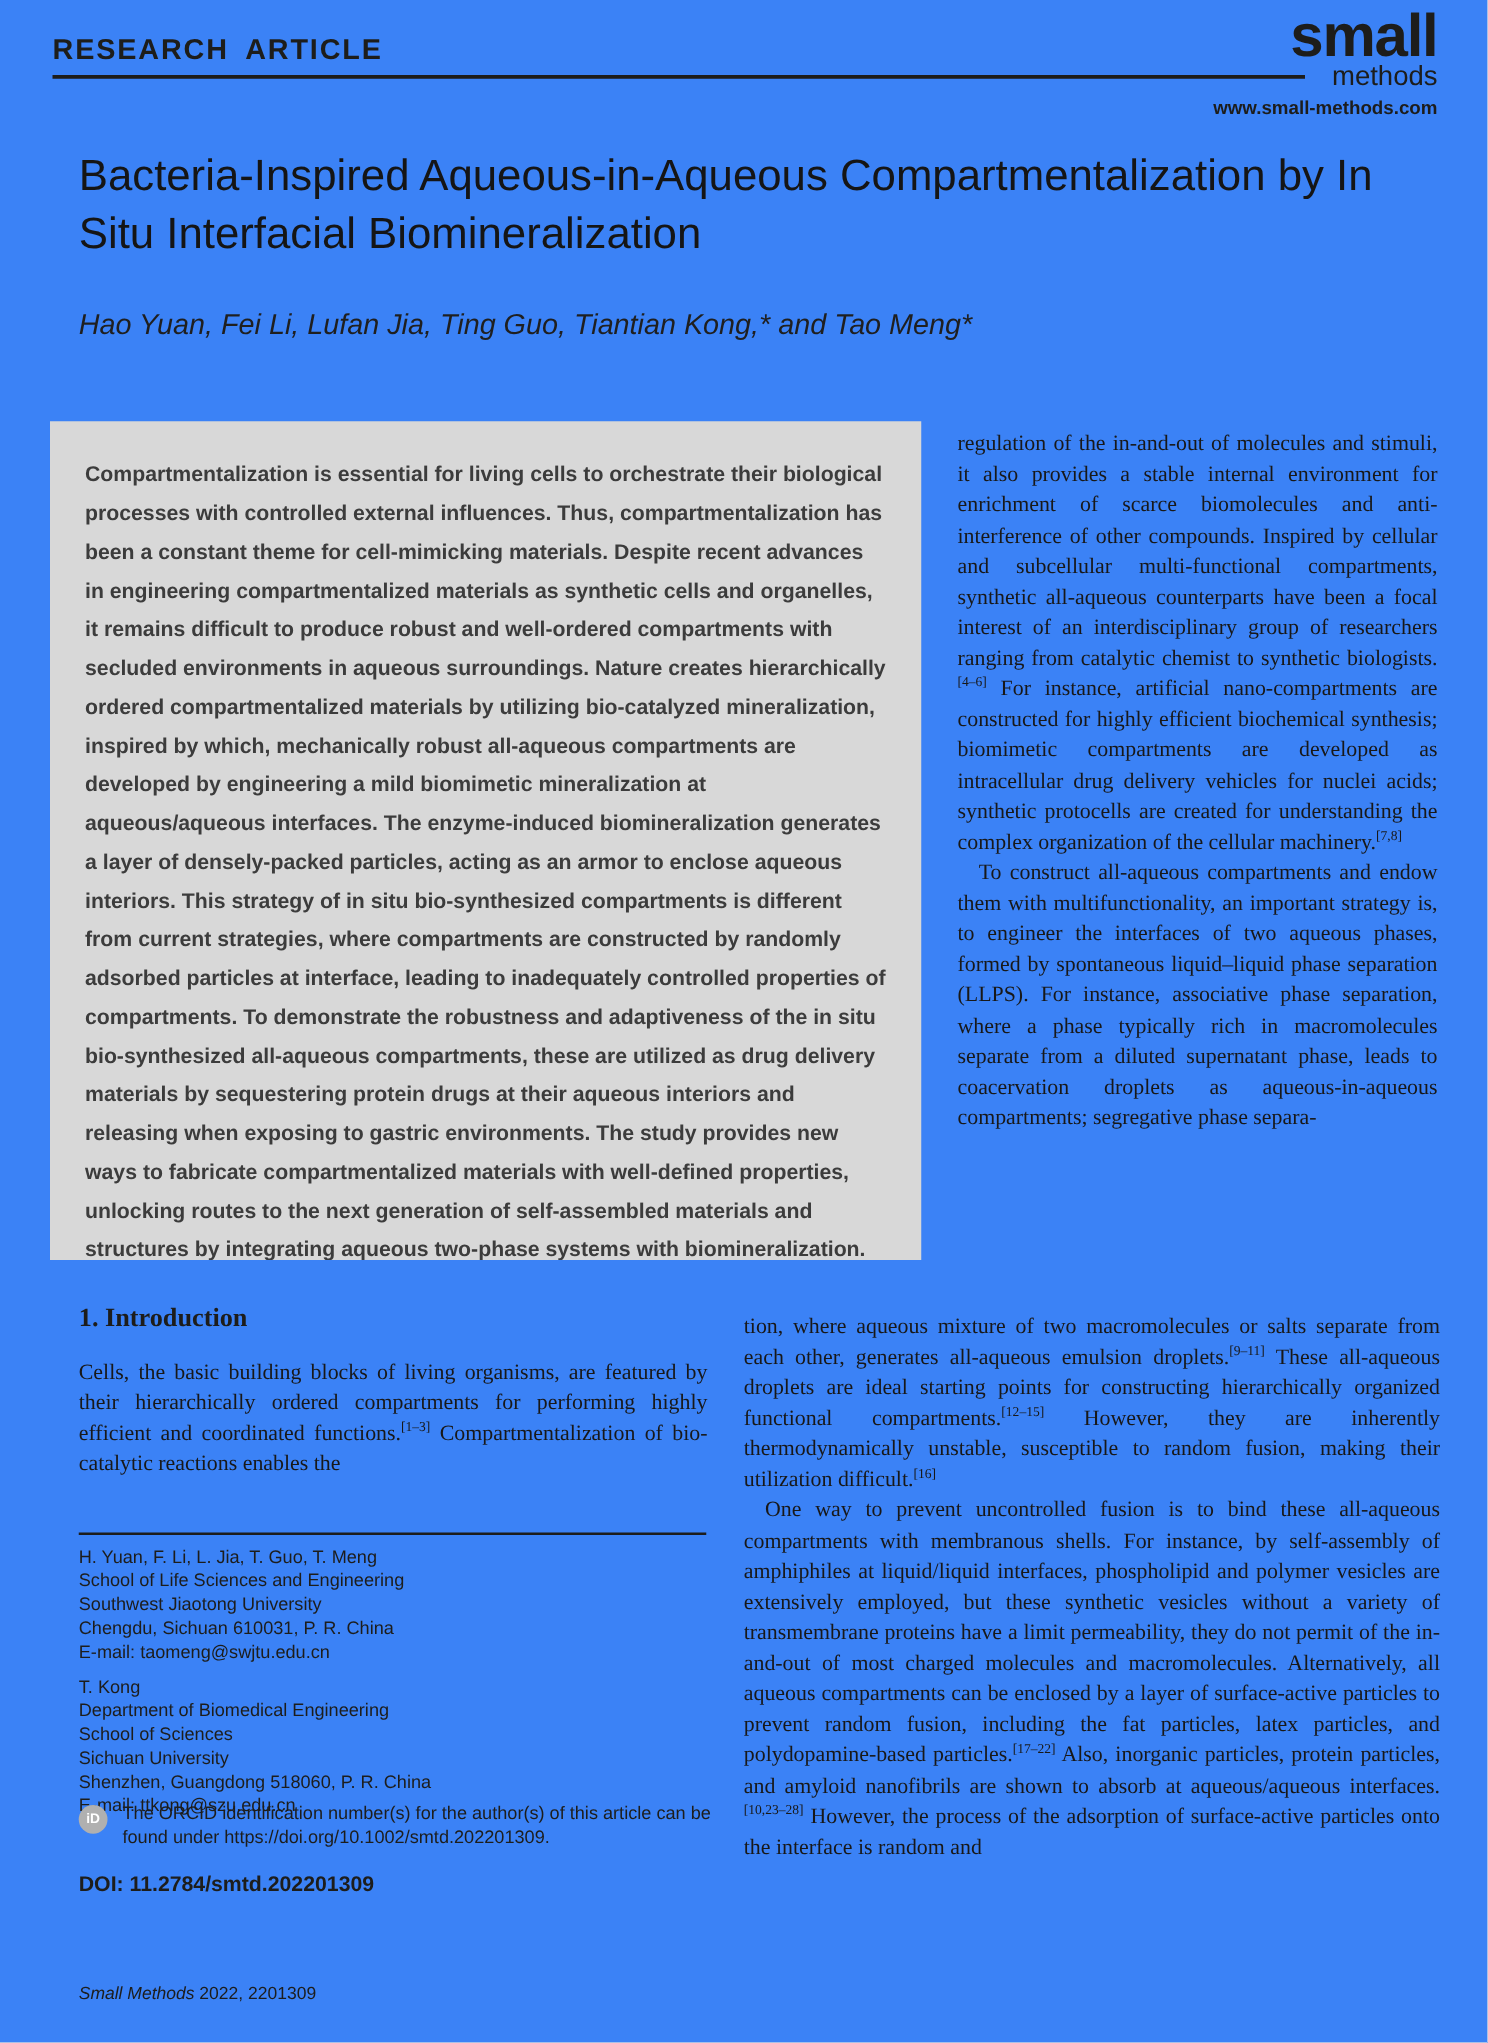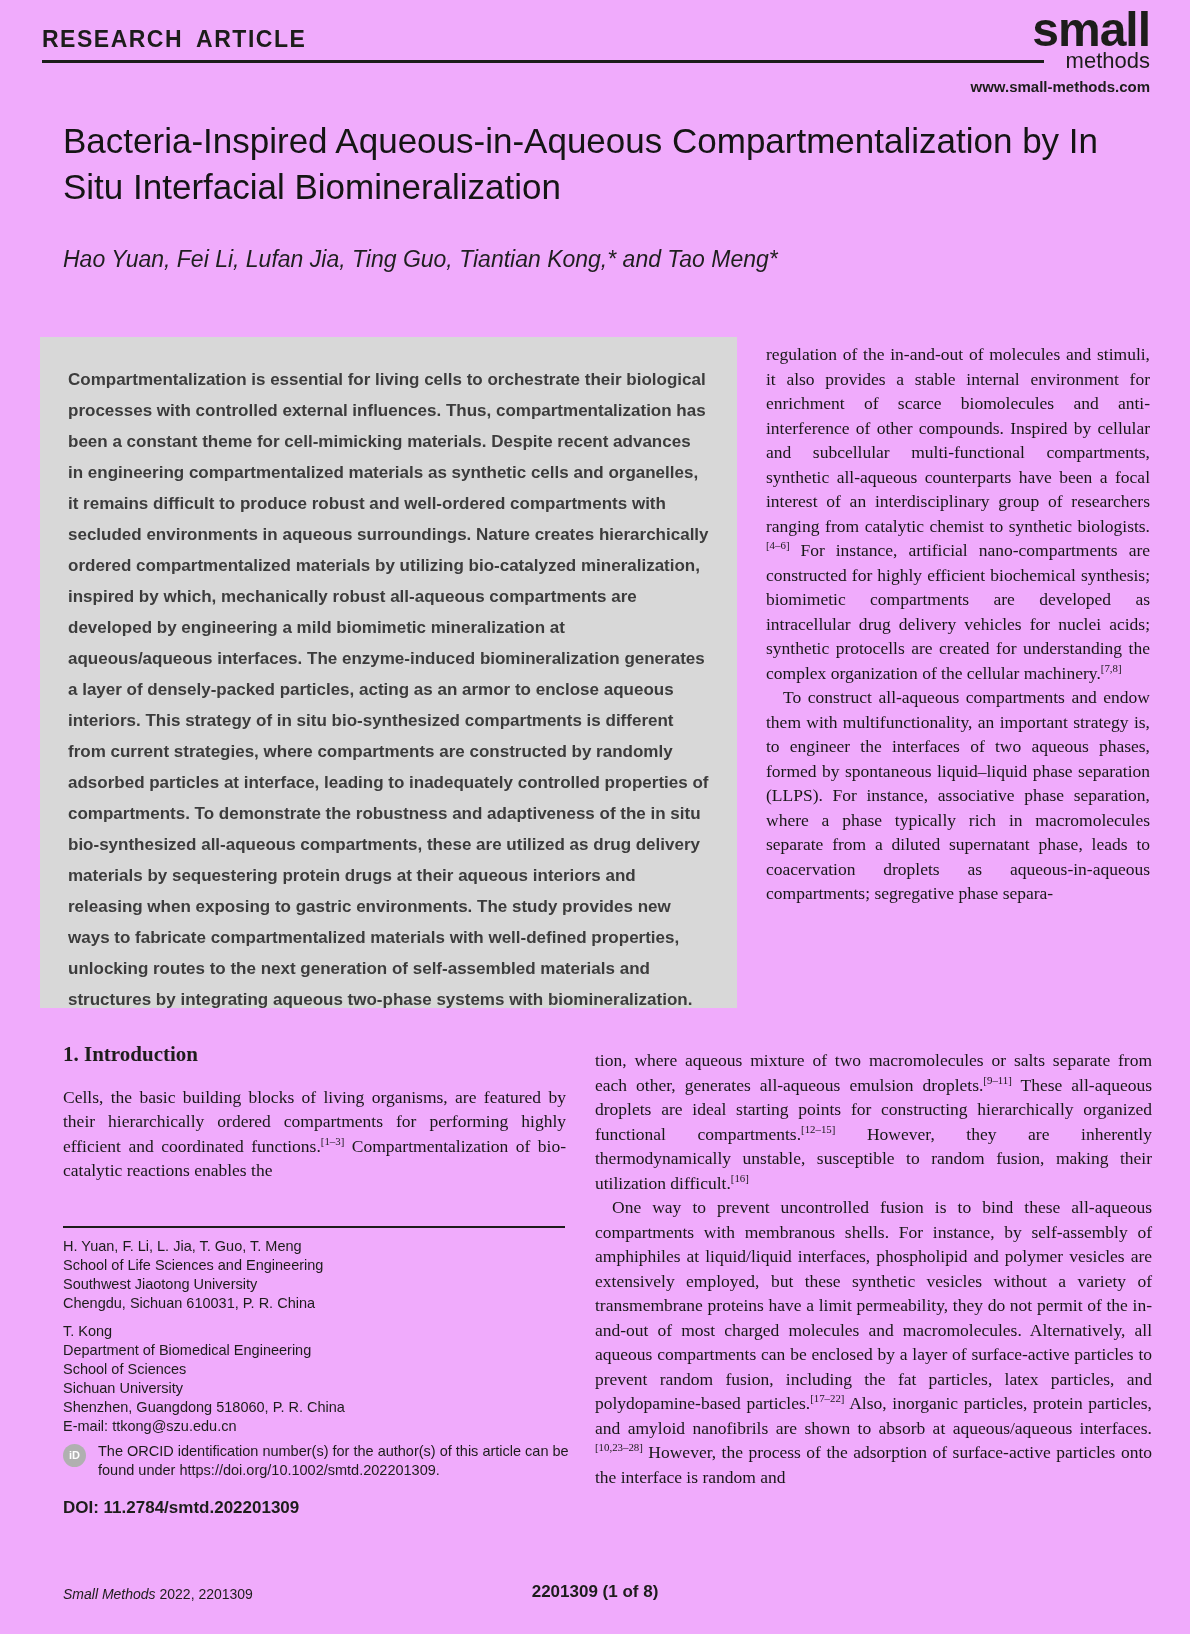--- a/index.html
+++ b/index.html
@@ -1,17 +1,17 @@
 <!DOCTYPE html>
 <html><head>
 <meta charset="utf-8">
 <style>
   html,body { margin:0; padding:0; background:#e9e9e9; }
   .page {
-    position:relative; width:1190px; height:1634px; background:#f0abfc;
+    position:relative; width:1190px; height:1634px; background:#3b82f6;
     margin:0 auto; outline:1px solid #cfcfcf; overflow:hidden;
     font-family:"Liberation Sans", sans-serif; color:#1a1a1a;
   }
   sup { font-size:0.62em; line-height:0; vertical-align:super; }
 
   
   .kicker {
     position:absolute; left:42px; top:26px;
     font-weight:bold; font-size:23px; letter-spacing:1.5px; color:#1d1d1b;
     word-spacing:6px;
@@ -112,20 +112,21 @@
   </div>
 
   <div class="aff-rule"></div>
 
   <div class="affiliations">
     <div class="aff-group">
       <span class="aff-line">H. Yuan, F. Li, L. Jia, T. Guo, T. Meng</span>
       <span class="aff-line">School of Life Sciences and Engineering</span>
       <span class="aff-line">Southwest Jiaotong University</span>
       <span class="aff-line">Chengdu, Sichuan 610031, P. R. China</span>
+      <span class="aff-line">E-mail: taomeng@swjtu.edu.cn</span>
     </div>
     <div class="aff-group">
       <span class="aff-line">T. Kong</span>
       <span class="aff-line">Department of Biomedical Engineering</span>
       <span class="aff-line">School of Sciences</span>
       <span class="aff-line">Sichuan University</span>
       <span class="aff-line">Shenzhen, Guangdong 518060, P. R. China</span>
       <span class="aff-line">E-mail: ttkong@szu.edu.cn</span>
     </div>
   </div>
@@ -133,16 +134,15 @@
   <div class="orcid">
     <span class="orcid-icon">iD</span>
     <span class="orcid-text">The ORCID identification number(s) for the author(s) of this article can be found under https://doi.org/10.1002/smtd.202201309.</span>
   </div>
 
   <div class="doi">DOI: 11.2784/smtd.202201309</div>
 
   <div class="footer-left">
     <span class="jname">Small Methods</span><span> 2022, 2201309</span>
   </div>
-  <div class="footer-center">2201309  (1 of 8)</div>
   <div class="footer-right">© 2022 Wiley-VCH GmbH</div>
 
 </div>
 
 </body></html>

